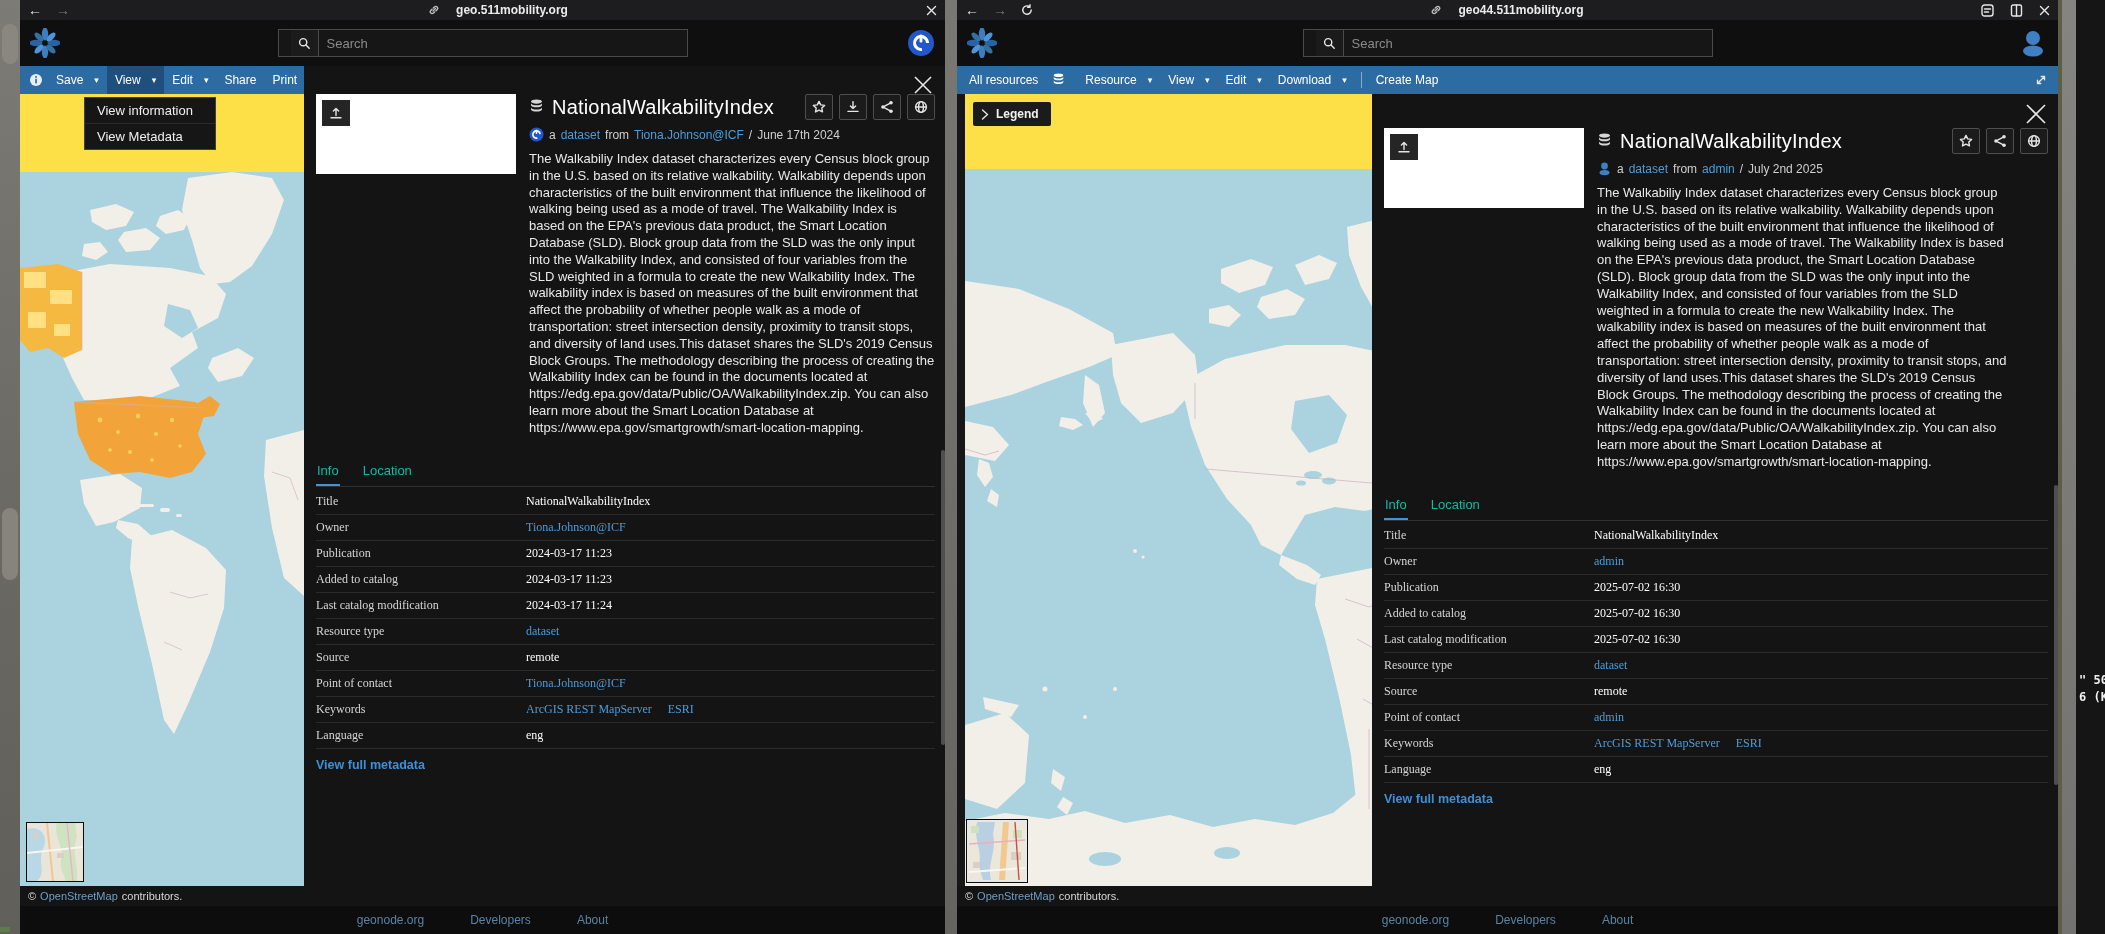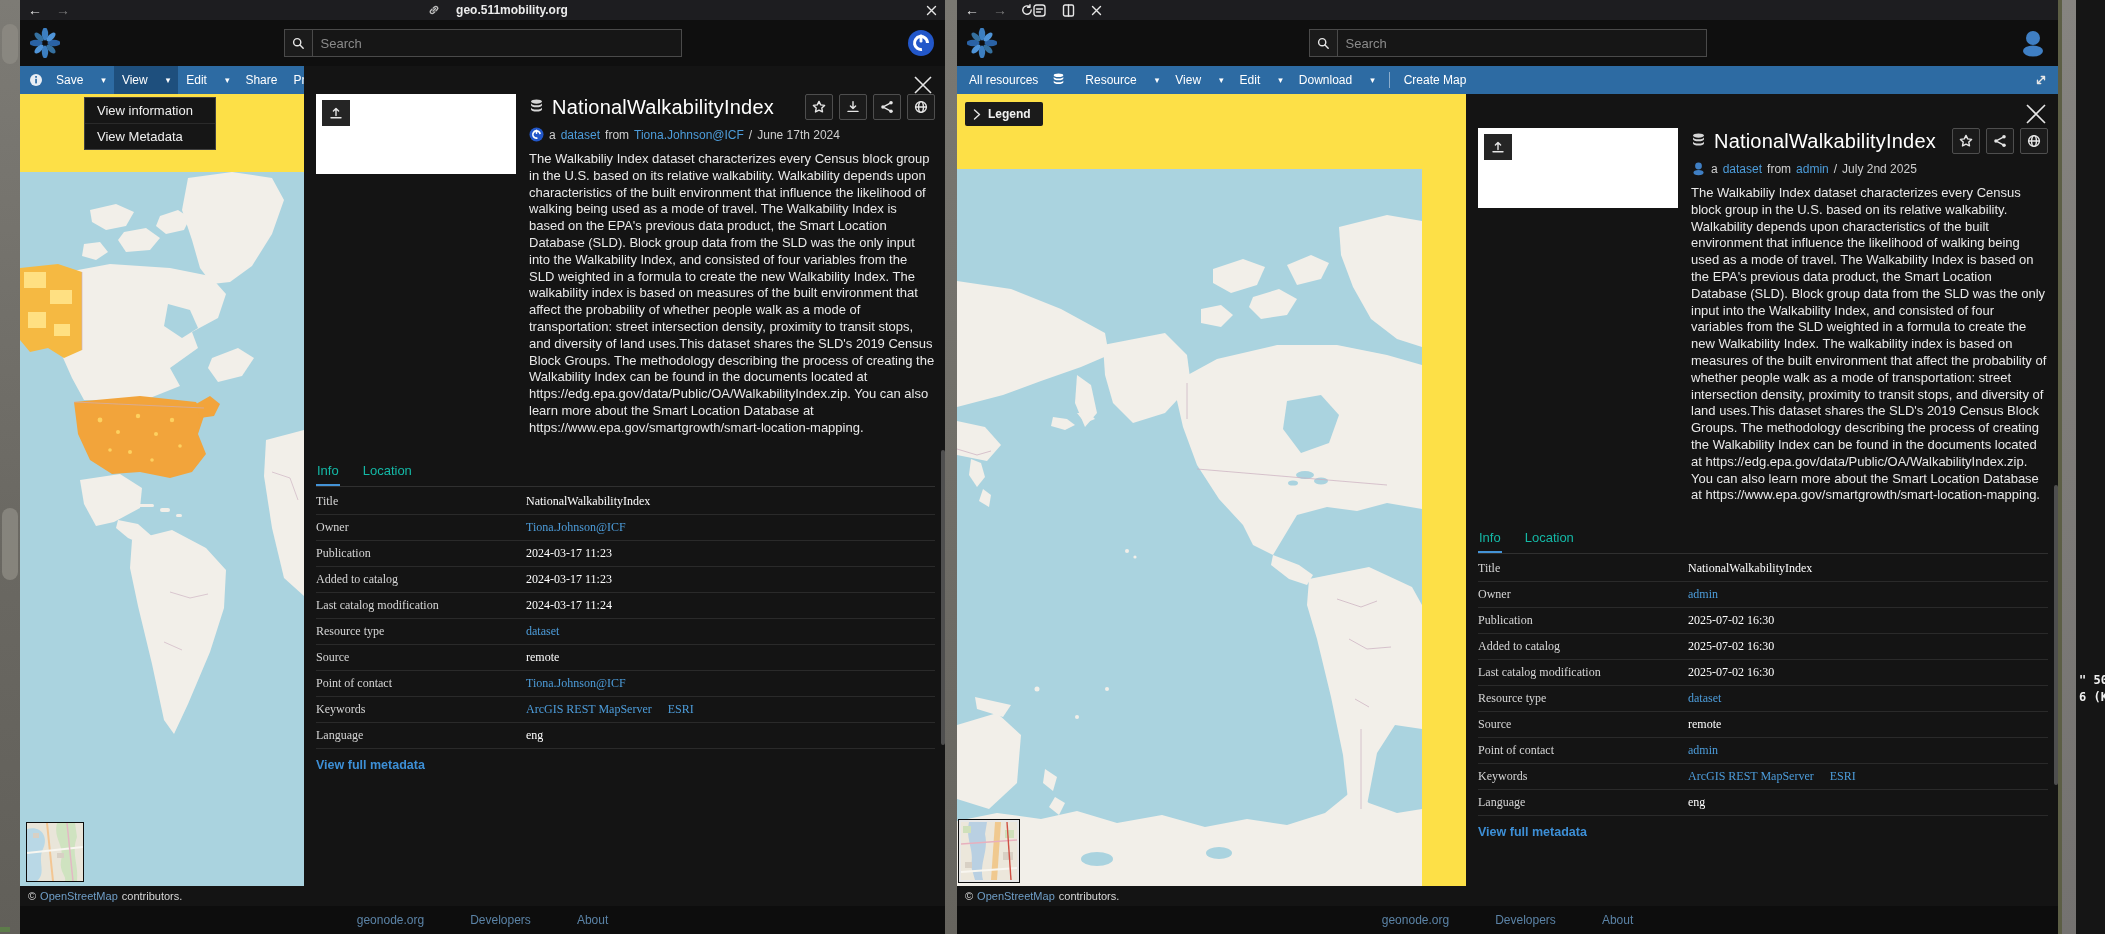--- a/index.html
+++ b/index.html
@@ -29,31 +29,31 @@
   .tb-icons{display:flex;align-items:center;gap:14px;}
   .tb-center{flex:1;display:flex;justify-content:center;align-items:center;gap:16px;
     font-size:12px;font-weight:bold;color:#ececec;}
   .tb-right{display:flex;align-items:center;gap:16px;}
   .nav-arrow{font-size:14px;line-height:1;color:#e6e6e6;cursor:default;}
   .nav-arrow.dim{color:#7a7a7a;}
 
   .header{height:46px;flex:0 0 46px;background:#0f0f0f;display:flex;align-items:center;
     padding:0 10px;position:relative;}
   .searchbox{position:absolute;left:50%;transform:translateX(-50%);width:396px;height:26px;
-    display:flex;border:1px solid #4a4a4a;background:#161616;}
+    display:flex;border:1px solid #4a4a4a;background:#161616;padding-left:12px;}
   .search-icon-cell{width:27px;display:flex;align-items:center;justify-content:center;
     border-right:1px solid #4a4a4a;background:#1b1b1b;}
   .searchbox input{flex:1;background:transparent;border:none;outline:none;color:#ddd;
     font-size:13px;padding:0 8px;font-family:"Liberation Sans",sans-serif;}
   .searchbox input::placeholder{color:#8b8b8b;}
   .hdr-right{margin-left:auto;display:flex;align-items:center;}
 
   .toolbar{height:28px;background:#2d6ba3;display:flex;align-items:center;color:#fff;
     font-size:12px;padding:0 4px;position:relative;}
-  .tool-item{display:flex;align-items:center;gap:18px;padding:0 8px;height:28px;cursor:default;white-space:nowrap;}
+  .tool-item{display:flex;align-items:center;gap:11px;padding:0 8px;height:28px;cursor:default;white-space:nowrap;}
   .tool-item.active{background:#1e4f7d;}
   .caret{font-size:9px;line-height:1;}
   .tool-sep{width:1px;height:16px;background:rgba(255,255,255,.45);margin:0 6px;}
 
   .body-row{flex:1;display:flex;min-height:0;}
   .left-col{display:flex;flex-direction:column;flex:0 0 auto;background:#171717;}
   .mapzone{position:relative;flex:1;background:#fde047;overflow:hidden;}
   .map-svg{position:absolute;left:0;right:0;bottom:0;display:block;}
   .mini-thumb{position:absolute;z-index:5;}
   .mini-thumb svg{display:block;}
@@ -445,20 +445,26 @@
 
   <div class="window win-right">
     <div class="titlebar">
       <div class="tb-icons">
         <span class="nav-arrow">←</span>
         <span class="nav-arrow dim">→</span>
         <svg width="12" height="12" viewBox="0 0 12 12">
             <path class="ic" d="M10.2 6a4.2 4.2 0 11-1.2-2.9M9 .8v2.4H6.6"></path>
           </svg>
       </div>
+      <div class="tb-center">
+        <svg width="12" height="12" viewBox="0 0 12 12">
+            <path class="ic" style="stroke:#bdbdbd" d="M5 7L7.5 4.5M4 5.2L2.8 6.4a1.9 1.9 0 102.7 2.7L6.7 7.9M8 6.8l1.2-1.2a1.9 1.9 0 10-2.7-2.7L5.3 4.1"></path>
+          </svg>
+        <span>geo44.511mobility.org</span>
+      </div>
       <div class="tb-right">
         <svg width="13" height="13" viewBox="0 0 13 13">
             <rect class="ic" x="1" y="1" width="11" height="11" rx="2.5"></rect>
             <path class="ic" d="M3.5 5h6M3.5 8h4"></path>
           </svg>
         <svg width="13" height="13" viewBox="0 0 13 13">
             <rect class="ic" x="1.5" y="1" width="10" height="11" rx="1.5"></rect>
             <path class="ic" d="M6.5 1v11"></path>
           </svg>
         <svg width="11" height="11" viewBox="0 0 11 11">
@@ -537,21 +543,21 @@
       <span class="tool-sep"></span>
       <span class="tool-item">
           <span>Create Map</span>
         </span>
       <svg style="position:absolute;right:10px;top:7px;" width="14" height="14" viewBox="0 0 14 14">
           <path class="ic" d="M3.5 10.5l7-7M3.5 10.5v-3.2M3.5 10.5h3.2M10.5 3.5v3.2M10.5 3.5H7.3"></path>
         </svg>
     </div>
 
     <div class="body-row">
-      <div class="left-col" style="width:509px;">
+      <div class="left-col" style="width:407px;padding-left:8px;">
         <div class="mapzone">
           <div class="legend-chip">
             <svg width="8" height="11" viewBox="0 0 8 11">
                 <path class="ic" d="M1.5 1l5 4.5-5 4.5"></path>
               </svg>
             <span>Legend</span>
           </div>
 
           <svg class="map-svg" style="top:75px;height:717px;" width="465" height="717" viewBox="0 0 465 717">
             <rect width="465" height="717" fill="#aad3df"></rect>

